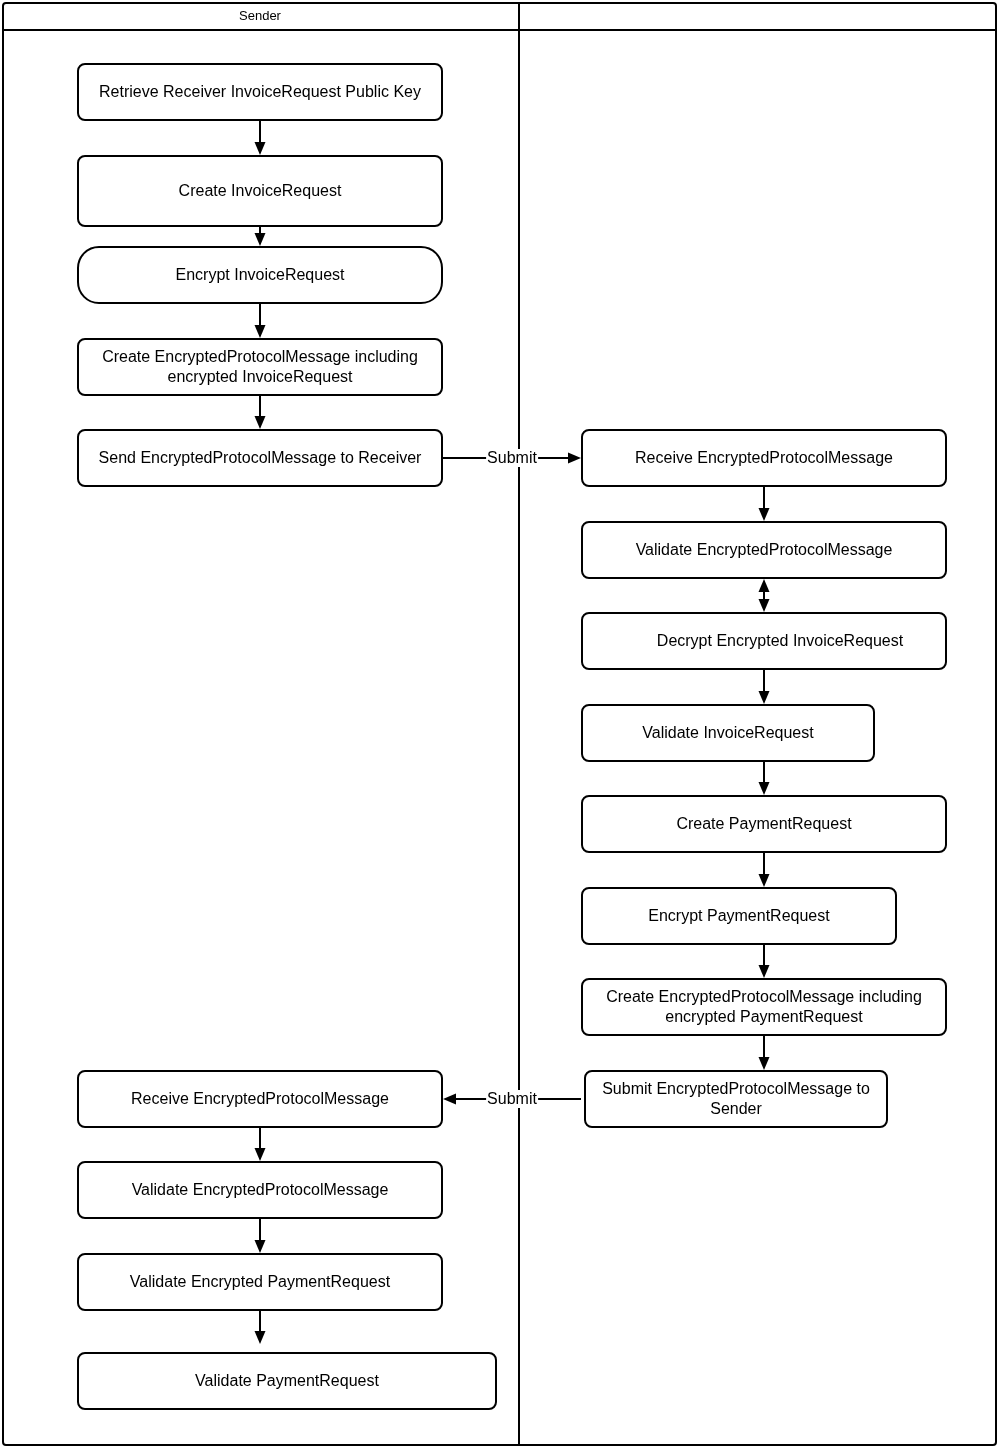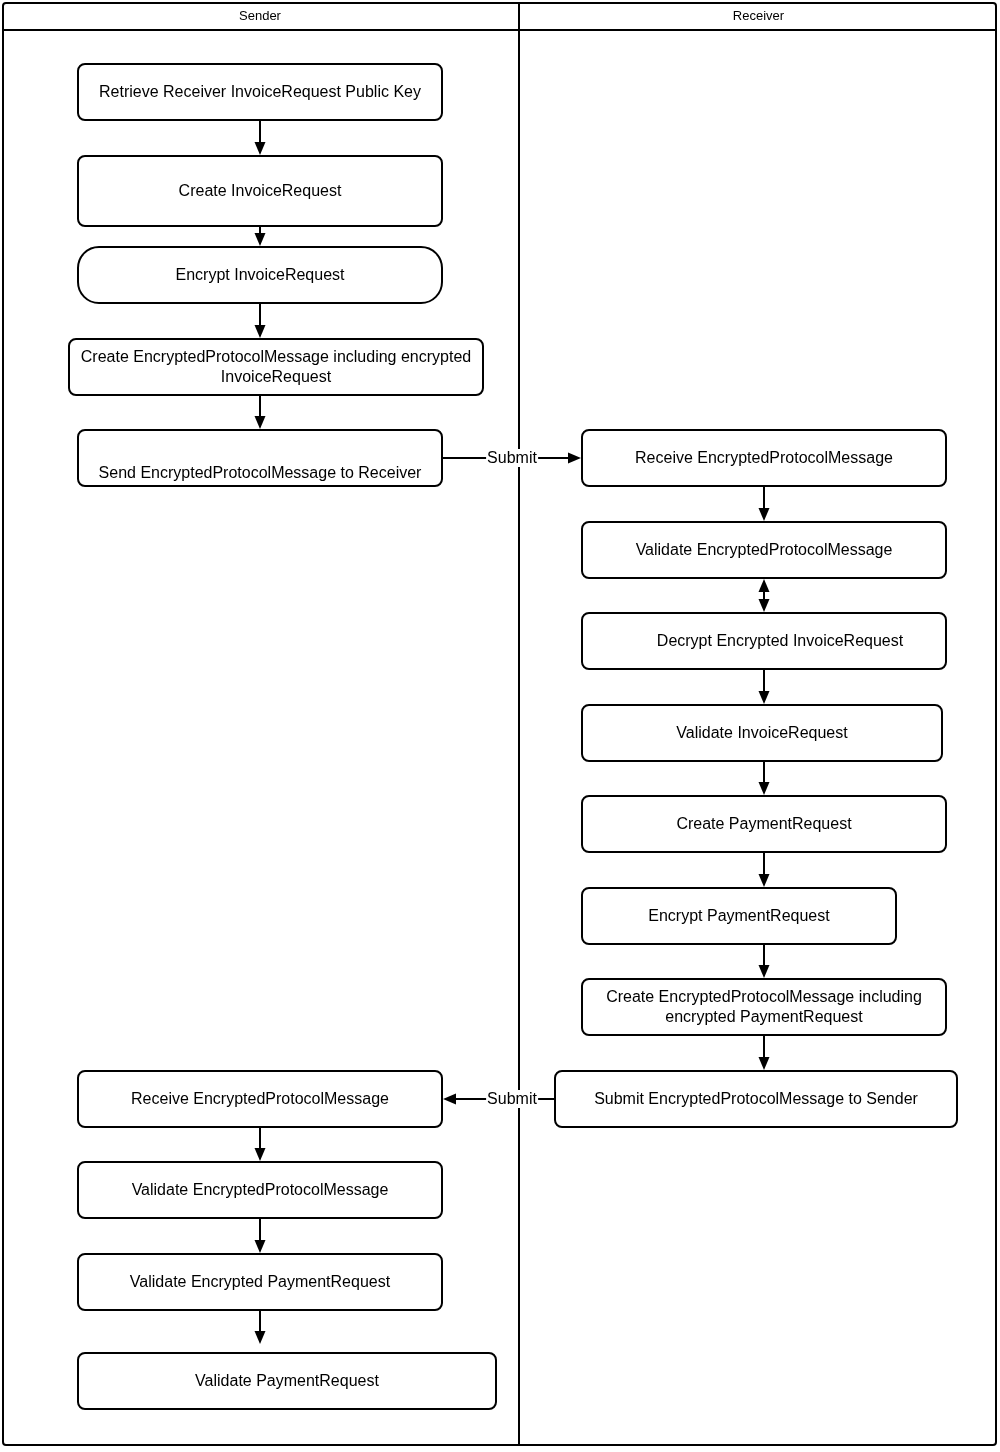--- a/index.html
+++ b/index.html
@@ -76,23 +76,20 @@
 </head>
 <body>
 
 <div class="canvas">
   <div class="frame"></div>
   <div class="lane-divider"></div>
   <div class="header-sep"></div>
   <div class="lane-header sender">
     <span>Sender</span>
   </div>
-  <div class="lane-header receiver">
-    <span>Receiver</span>
-  </div>
   <svg class="connector-layer" width="1000" height="1452" viewBox="0 0 1000 1452">
       <line x1="260" y1="121" x2="260" y2="143" stroke="#000000" stroke-width="2"></line>
       <polygon points="254.5,142 265.5,142 260,155" fill="#000000"></polygon>
       <line x1="260" y1="213" x2="260" y2="234" stroke="#000000" stroke-width="2"></line>
       <polygon points="254.5,233 265.5,233 260,246" fill="#000000"></polygon>
       <line x1="260" y1="304" x2="260" y2="326" stroke="#000000" stroke-width="2"></line>
       <polygon points="254.5,325 265.5,325 260,338" fill="#000000"></polygon>
       <line x1="260" y1="396" x2="260" y2="417" stroke="#000000" stroke-width="2"></line>
       <polygon points="254.5,416 265.5,416 260,429" fill="#000000"></polygon>
       <line x1="443" y1="458" x2="569" y2="458" stroke="#000000" stroke-width="2"></line>
@@ -124,24 +121,24 @@
   <div>
       <div class="flow-node" style="left: 77px; top: 63px; width: 366px; height: 58px; text-align: center;">
         <span>Retrieve Receiver InvoiceRequest Public Key</span>
       </div>
       <div class="flow-node" style="left: 77px; top: 155px; width: 366px; height: 72px;">
         <span>Create InvoiceRequest</span>
       </div>
       <div class="flow-node" style="left: 77px; top: 246px; width: 366px; height: 58px; border-radius: 22px;">
         <span>Encrypt InvoiceRequest</span>
       </div>
-      <div class="flow-node" style="left: 68px; top: 338px; width: 416px; height: 58px;">
+      <div class="flow-node" style="left: 77px; top: 338px; width: 366px; height: 58px;">
         <span>Create EncryptedProtocolMessage including encrypted InvoiceRequest</span>
       </div>
-      <div class="flow-node" style="left: 77px; top: 429px; width: 366px; height: 58px; align-items: flex-end;">
+      <div class="flow-node" style="left: 77px; top: 429px; width: 366px; height: 58px;">
         <span>Send EncryptedProtocolMessage to Receiver</span>
       </div>
       <div class="flow-node" style="left: 77px; top: 1070px; width: 366px; height: 58px;">
         <span>Receive EncryptedProtocolMessage</span>
       </div>
       <div class="flow-node" style="left: 77px; top: 1161px; width: 366px; height: 58px;">
         <span>Validate EncryptedProtocolMessage</span>
       </div>
       <div class="flow-node" style="left: 77px; top: 1253px; width: 366px; height: 58px;">
         <span>Validate Encrypted PaymentRequest</span>
@@ -151,33 +148,33 @@
       </div>
       <div class="flow-node" style="left: 581px; top: 429px; width: 366px; height: 58px;">
         <span>Receive EncryptedProtocolMessage</span>
       </div>
       <div class="flow-node" style="left: 581px; top: 521px; width: 366px; height: 58px;">
         <span>Validate EncryptedProtocolMessage</span>
       </div>
       <div class="flow-node" style="left: 581px; top: 612px; width: 366px; height: 58px; padding-left: 40px;">
         <span>Decrypt Encrypted InvoiceRequest</span>
       </div>
-      <div class="flow-node" style="left: 581px; top: 704px; width: 362px; height: 58px;">
+      <div class="flow-node" style="left: 581px; top: 704px; width: 294px; height: 58px;">
         <span>Validate InvoiceRequest</span>
       </div>
       <div class="flow-node" style="left: 581px; top: 795px; width: 366px; height: 58px;">
         <span>Create PaymentRequest</span>
       </div>
       <div class="flow-node" style="left: 581px; top: 887px; width: 316px; height: 58px;">
         <span>Encrypt PaymentRequest</span>
       </div>
       <div class="flow-node" style="left: 581px; top: 978px; width: 366px; height: 58px;">
         <span>Create EncryptedProtocolMessage including encrypted PaymentRequest</span>
       </div>
-      <div class="flow-node" style="left: 554px; top: 1070px; width: 404px; height: 58px;">
+      <div class="flow-node" style="left: 584px; top: 1070px; width: 304px; height: 58px;">
         <span>Submit EncryptedProtocolMessage to Sender</span>
       </div>
     </div>
   <div>
       <span class="edge-label" style="left: 512px; top: 458px;">Submit</span>
       <span class="edge-label" style="left: 512px; top: 1099px;">Submit</span>
     </div>
 </div>
 
 </body></html>

